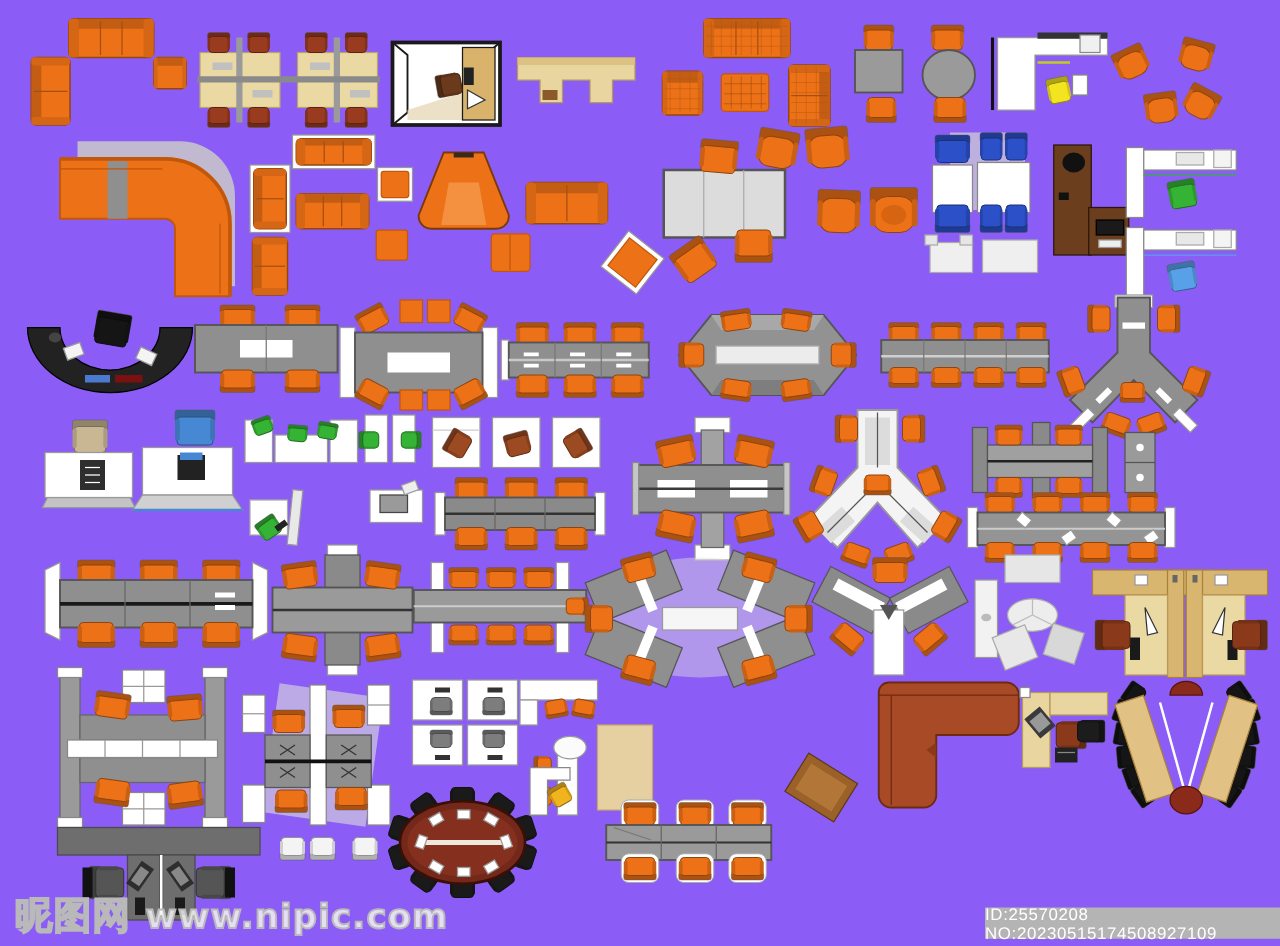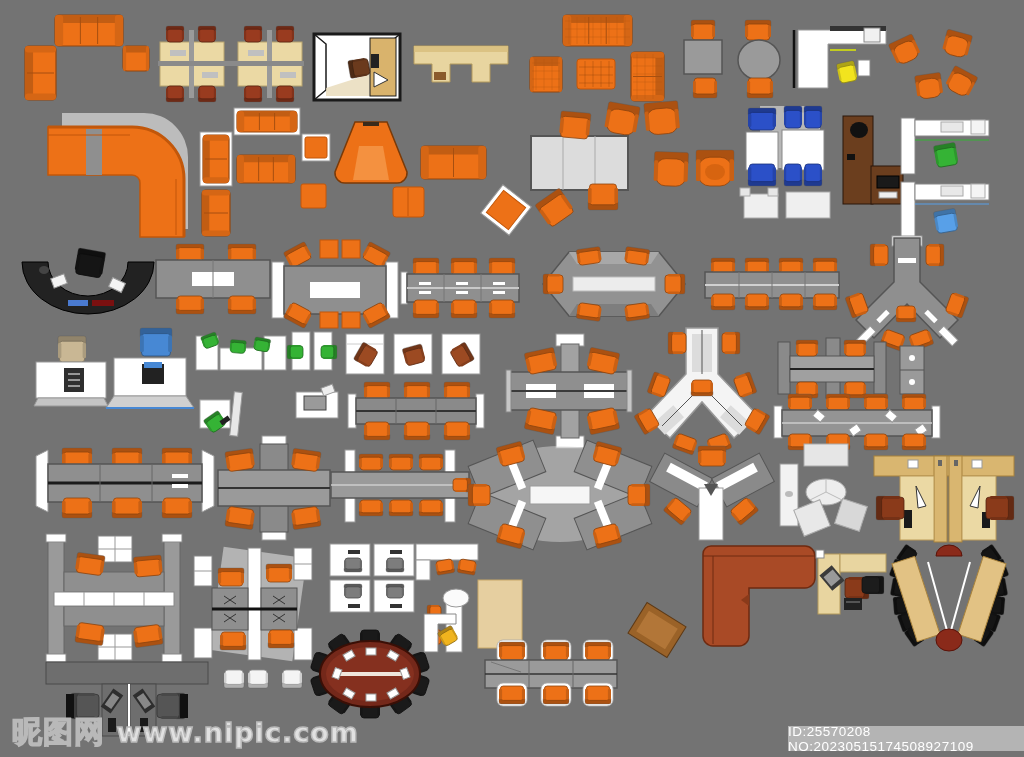--- a/index.html
+++ b/index.html
@@ -1,16 +1,16 @@
 <!DOCTYPE html>
 <html><head>
 <meta charset="utf-8">
 <style>
   html,body{margin:0;padding:0;background:#fff;}
-  #canvas{position:relative;width:1024px;height:757px;background:#737373;overflow:hidden;
+  #canvas{position:relative;width:1024px;height:757px;background:#8b5cf6;overflow:hidden;
           font-family:"Liberation Sans",sans-serif;}
   #items-layer{position:absolute;left:0;top:0;width:100%;height:100%;}
   #items-layer svg{position:absolute;overflow:visible;}
   .wm{position:absolute;left:12px;top:712px;font-size:30px;font-weight:bold;
       font-family:"DejaVu Sans",sans-serif;color:rgba(245,245,245,0.85);
       -webkit-text-stroke:1.5px #b9b9b9;letter-spacing:1px;white-space:nowrap;}
   .wm .lat{font-size:27px;}
   .idbar{position:absolute;display:flex;align-items:center;justify-content:center;
          font-size:13.5px;letter-spacing:0.5px;font-family:"Liberation Sans",sans-serif;}
 </style>

